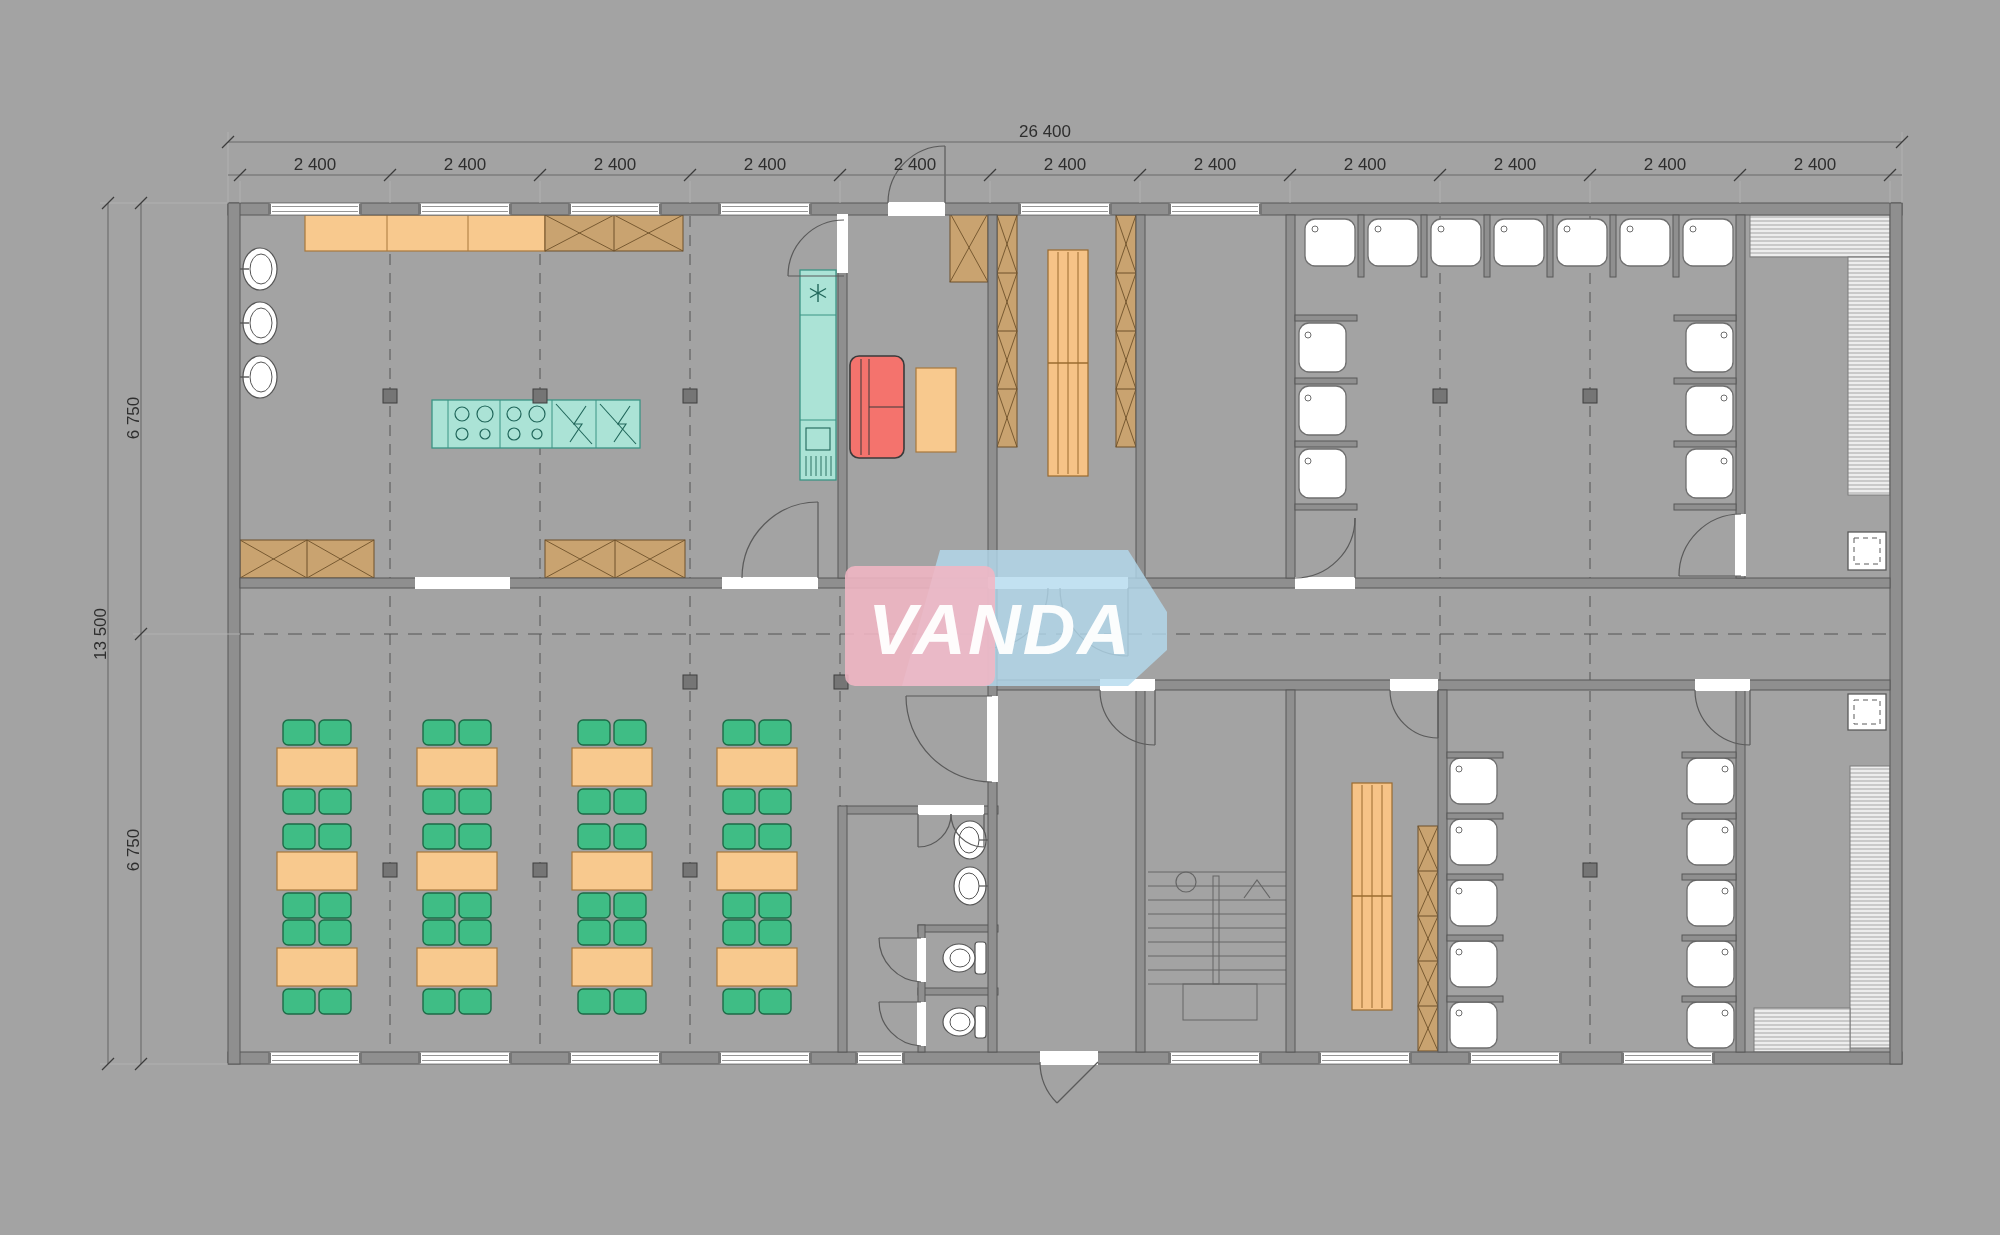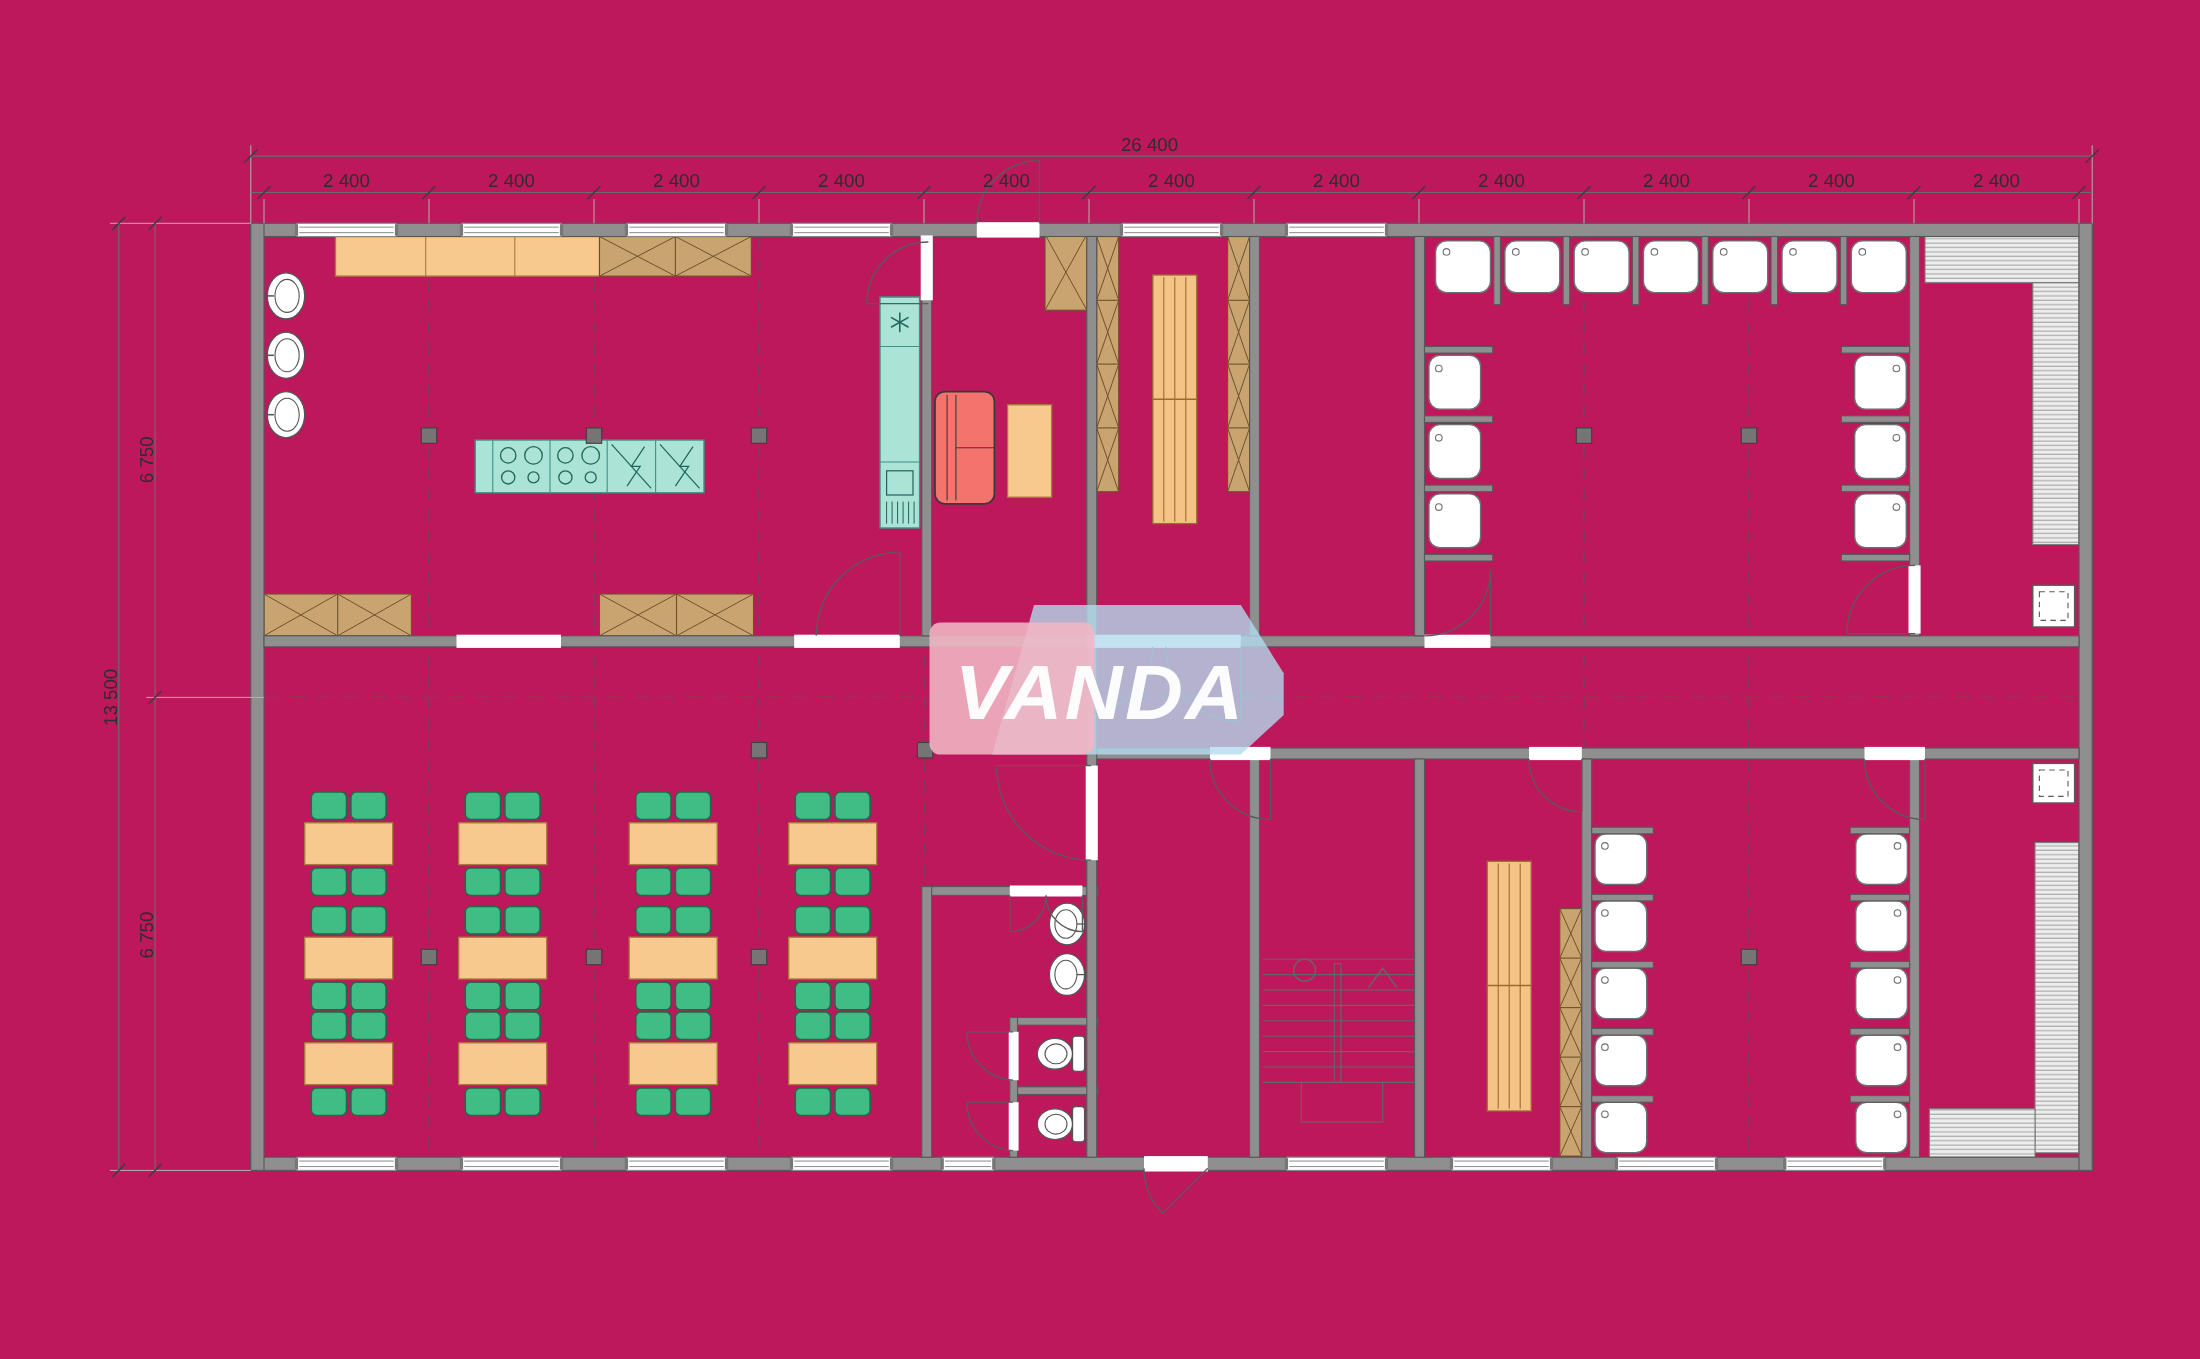--- a/index.html
+++ b/index.html
@@ -1,16 +1,16 @@
 <!DOCTYPE html>
 <html><head>
 <meta charset="utf-8">
 <style>
   html,body{margin:0;padding:0;background:#ffffff;}
-  .page{width:2000px;height:1235px;position:relative;background:#be185d;overflow:hidden;}
+  .page{width:2000px;height:1235px;position:relative;background:#a3a3a3;overflow:hidden;}
   svg{font-family:"Liberation Sans", sans-serif;}
   .dimtext{font-size:17px;fill:#2e2e2e;}
   .wall{fill:#8f8f8f;stroke:#585858;stroke-width:1;}
   .cut{fill:#ffffff;stroke:none;}
   .thin{stroke:#5a5a5a;stroke-width:1.2;fill:none;}
   .ext{stroke:#b3b3b3;stroke-width:0.9;}
   .dimline{stroke:#6b6b6b;stroke-width:1.1;}
   .tick{stroke:#3c3c3c;stroke-width:1.3;}
   .logo-text{font-size:70px;font-style:italic;font-weight:bold;fill:#ffffff;opacity:.96;letter-spacing:2px;}
 </style>

